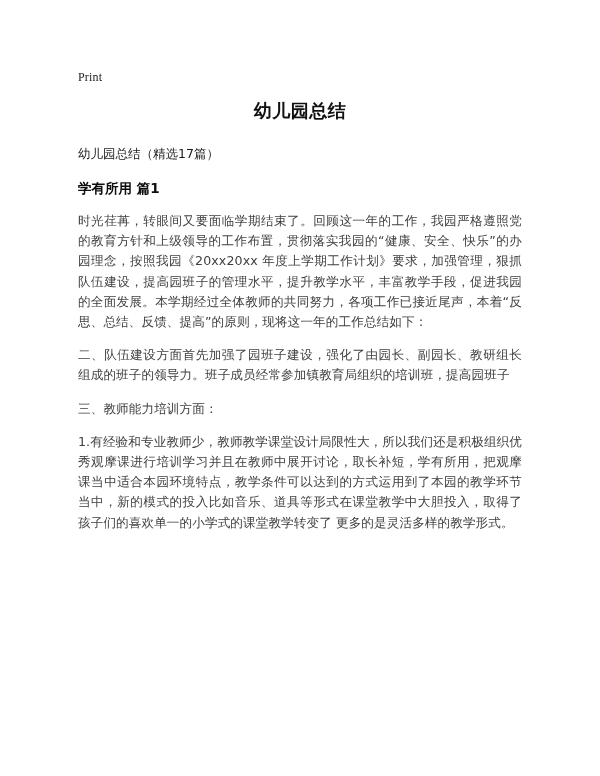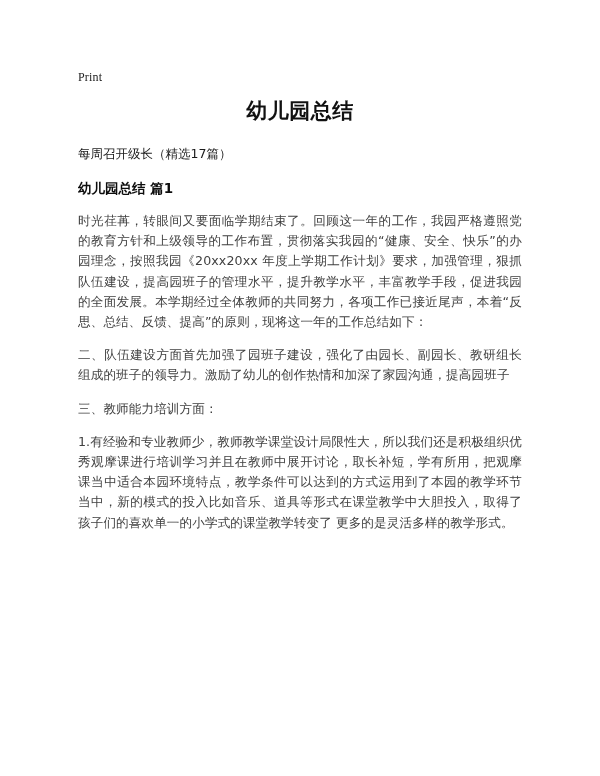--- a/index.html
+++ b/index.html
@@ -35,21 +35,21 @@
     cursor: pointer;
   }
   .content {
     position: absolute;
     left: 78px;
     top: 96px;
     width: 444px;
   }
   .doc-title {
     font-family: "DejaVu Sans", "Liberation Sans", sans-serif;
-    font-size: 21px;
+    font-size: 18px;
     line-height: 30px;
     font-weight: 700;
     text-align: center;
     margin: 0 0 18px 0;
     color: #111111;
     letter-spacing: 0.5px;
   }
   .subtitle {
     font-family: "DejaVu Sans", "Liberation Sans", sans-serif;
     font-size: 12.5px;
@@ -84,23 +84,23 @@
 <body>
 
 <div class="page">
 
   <a class="print-link">Print</a>
 
   <div class="content">
 
     <h1 class="doc-title">幼儿园总结</h1>
 
-    <div class="subtitle">每周召开级长（精选17篇）</div>
+    <div class="subtitle">幼儿园总结（精选17篇）</div>
 
-    <h2 class="section-heading">幼儿园总结 篇1</h2>
+    <h2 class="section-heading">学有所用 篇1</h2>
 
     <p class="body-para">时光荏苒，转眼间又要面临学期结束了。回顾这一年的工作，我园严格遵照党的教育方针和上级领导的工作布置，贯彻落实我园的“健康、安全、快乐”的办园理念，按照我园《20xx20xx 年度上学期工作计划》要求，加强管理，狠抓队伍建设，提高园班子的管理水平，提升教学水平，丰富教学手段，促进我园的全面发展。本学期经过全体教师的共同努力，各项工作已接近尾声，本着“反思、总结、反馈、提高”的原则，现将这一年的工作总结如下：</p>
-    <p class="body-para">二、队伍建设方面首先加强了园班子建设，强化了由园长、副园长、教研组长组成的班子的领导力。激励了幼儿的创作热情和加深了家园沟通，提高园班子</p>
+    <p class="body-para">二、队伍建设方面首先加强了园班子建设，强化了由园长、副园长、教研组长组成的班子的领导力。班子成员经常参加镇教育局组织的培训班，提高园班子</p>
     <p class="body-para">三、教师能力培训方面：</p>
     <p class="body-para">1.有经验和专业教师少，教师教学课堂设计局限性大，所以我们还是积极组织优秀观摩课进行培训学习并且在教师中展开讨论，取长补短，学有所用，把观摩课当中适合本园环境特点，教学条件可以达到的方式运用到了本园的教学环节当中，新的模式的投入比如音乐、道具等形式在课堂教学中大胆投入，取得了孩子们的喜欢单一的小学式的课堂教学转变了 更多的是灵活多样的教学形式。</p>
 
   </div>
 </div>
 
 </body></html>

